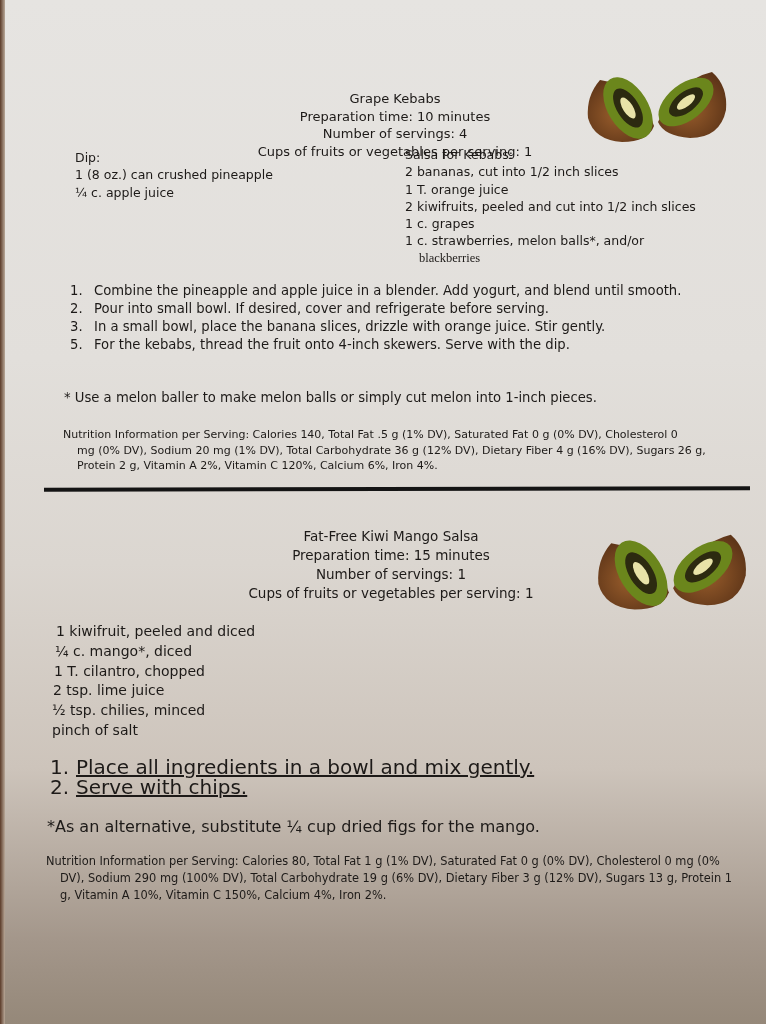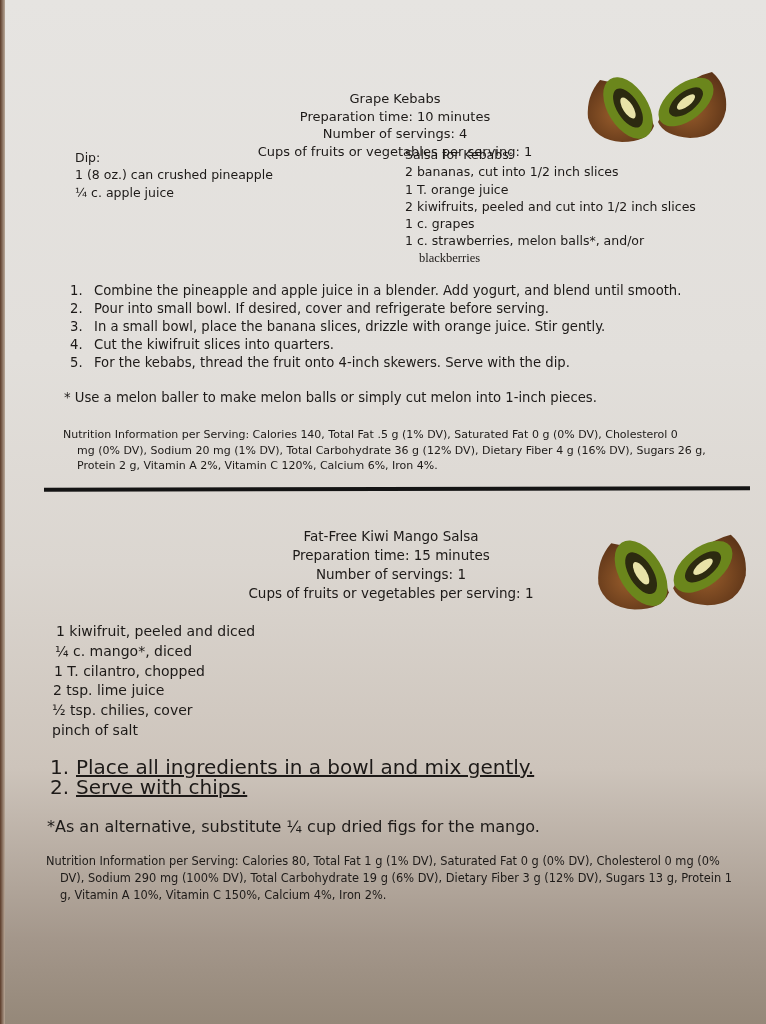--- a/index.html
+++ b/index.html
@@ -69,21 +69,20 @@
   <div>2 kiwifruits, peeled and cut into 1/2 inch slices</div>
   <div>1 c. grapes</div>
   <div>1 c. strawberries, melon balls*, and/or</div>
   <div class="indent">blackberries</div>
 </div>
 
 <div class="abs steps" style="left:70px; top:282px;">
   <div><span class="num">1.</span><span>Combine the pineapple and apple juice in a blender. Add yogurt, and blend until smooth.</span></div>
   <div><span class="num">2.</span><span>Pour into small bowl. If desired, cover and refrigerate before serving.</span></div>
   <div><span class="num">3.</span><span>In a small bowl, place the banana slices, drizzle with orange juice. Stir gently.</span></div>
-  <div><span class="num">4.</span><span>Cut the kiwifruit slices into quarters.</span></div>
   <div><span class="num">5.</span><span>For the kebabs, thread the fruit onto 4-inch skewers. Serve with the dip.</span></div>
 </div>
 
 <div class="abs note" style="left:64px; top:390px;">* Use a melon baller to make melon balls or simply cut melon into 1-inch pieces.</div>
 
 <div class="abs nutr" style="left:63px; top:427px; width:680px;">
   <div>Nutrition Information per Serving: Calories 140, Total Fat .5 g (1% DV), Saturated Fat 0 g (0% DV), Cholesterol 0</div>
   <div class="l2">mg (0% DV), Sodium 20 mg (1% DV), Total Carbohydrate 36 g (12% DV), Dietary Fiber 4 g (16% DV), Sugars 26 g,</div>
   <div class="l2">Protein 2 g, Vitamin A 2%, Vitamin C 120%, Calcium 6%, Iron 4%.</div>
 </div>
@@ -108,21 +107,21 @@
     <ellipse cx="104" cy="36" rx="10" ry="20" transform="rotate(52 104 36)" fill="#2c2a10"></ellipse>
     <ellipse cx="104" cy="36" rx="4.5" ry="11" transform="rotate(52 104 36)" fill="#e8e3a8"></ellipse>
   </svg>
 </div>
 
 <div class="abs lst2" style="left:52px; top:622px;">
   <div style="padding-left:4px">1 kiwifruit, peeled and diced</div>
   <div style="padding-left:3px">¼ c. mango*, diced</div>
   <div style="padding-left:2px">1 T. cilantro, chopped</div>
   <div style="padding-left:1px">2 tsp. lime juice</div>
-  <div>½ tsp. chilies, cover</div>
+  <div>½ tsp. chilies, minced</div>
   <div>pinch of salt</div>
 </div>
 
 <div class="abs steps2" style="left:50px; top:757px;">
   <div><span class="num">1.</span><span>Place all ingredients in a bowl and mix gently.</span></div>
   <div><span class="num">2.</span><span>Serve with chips.</span></div>
 </div>
 
 <div class="abs note" style="left:47px; top:817px; font-size:16px;">*As an alternative, substitute ¼ cup dried figs for the mango.</div>
 

